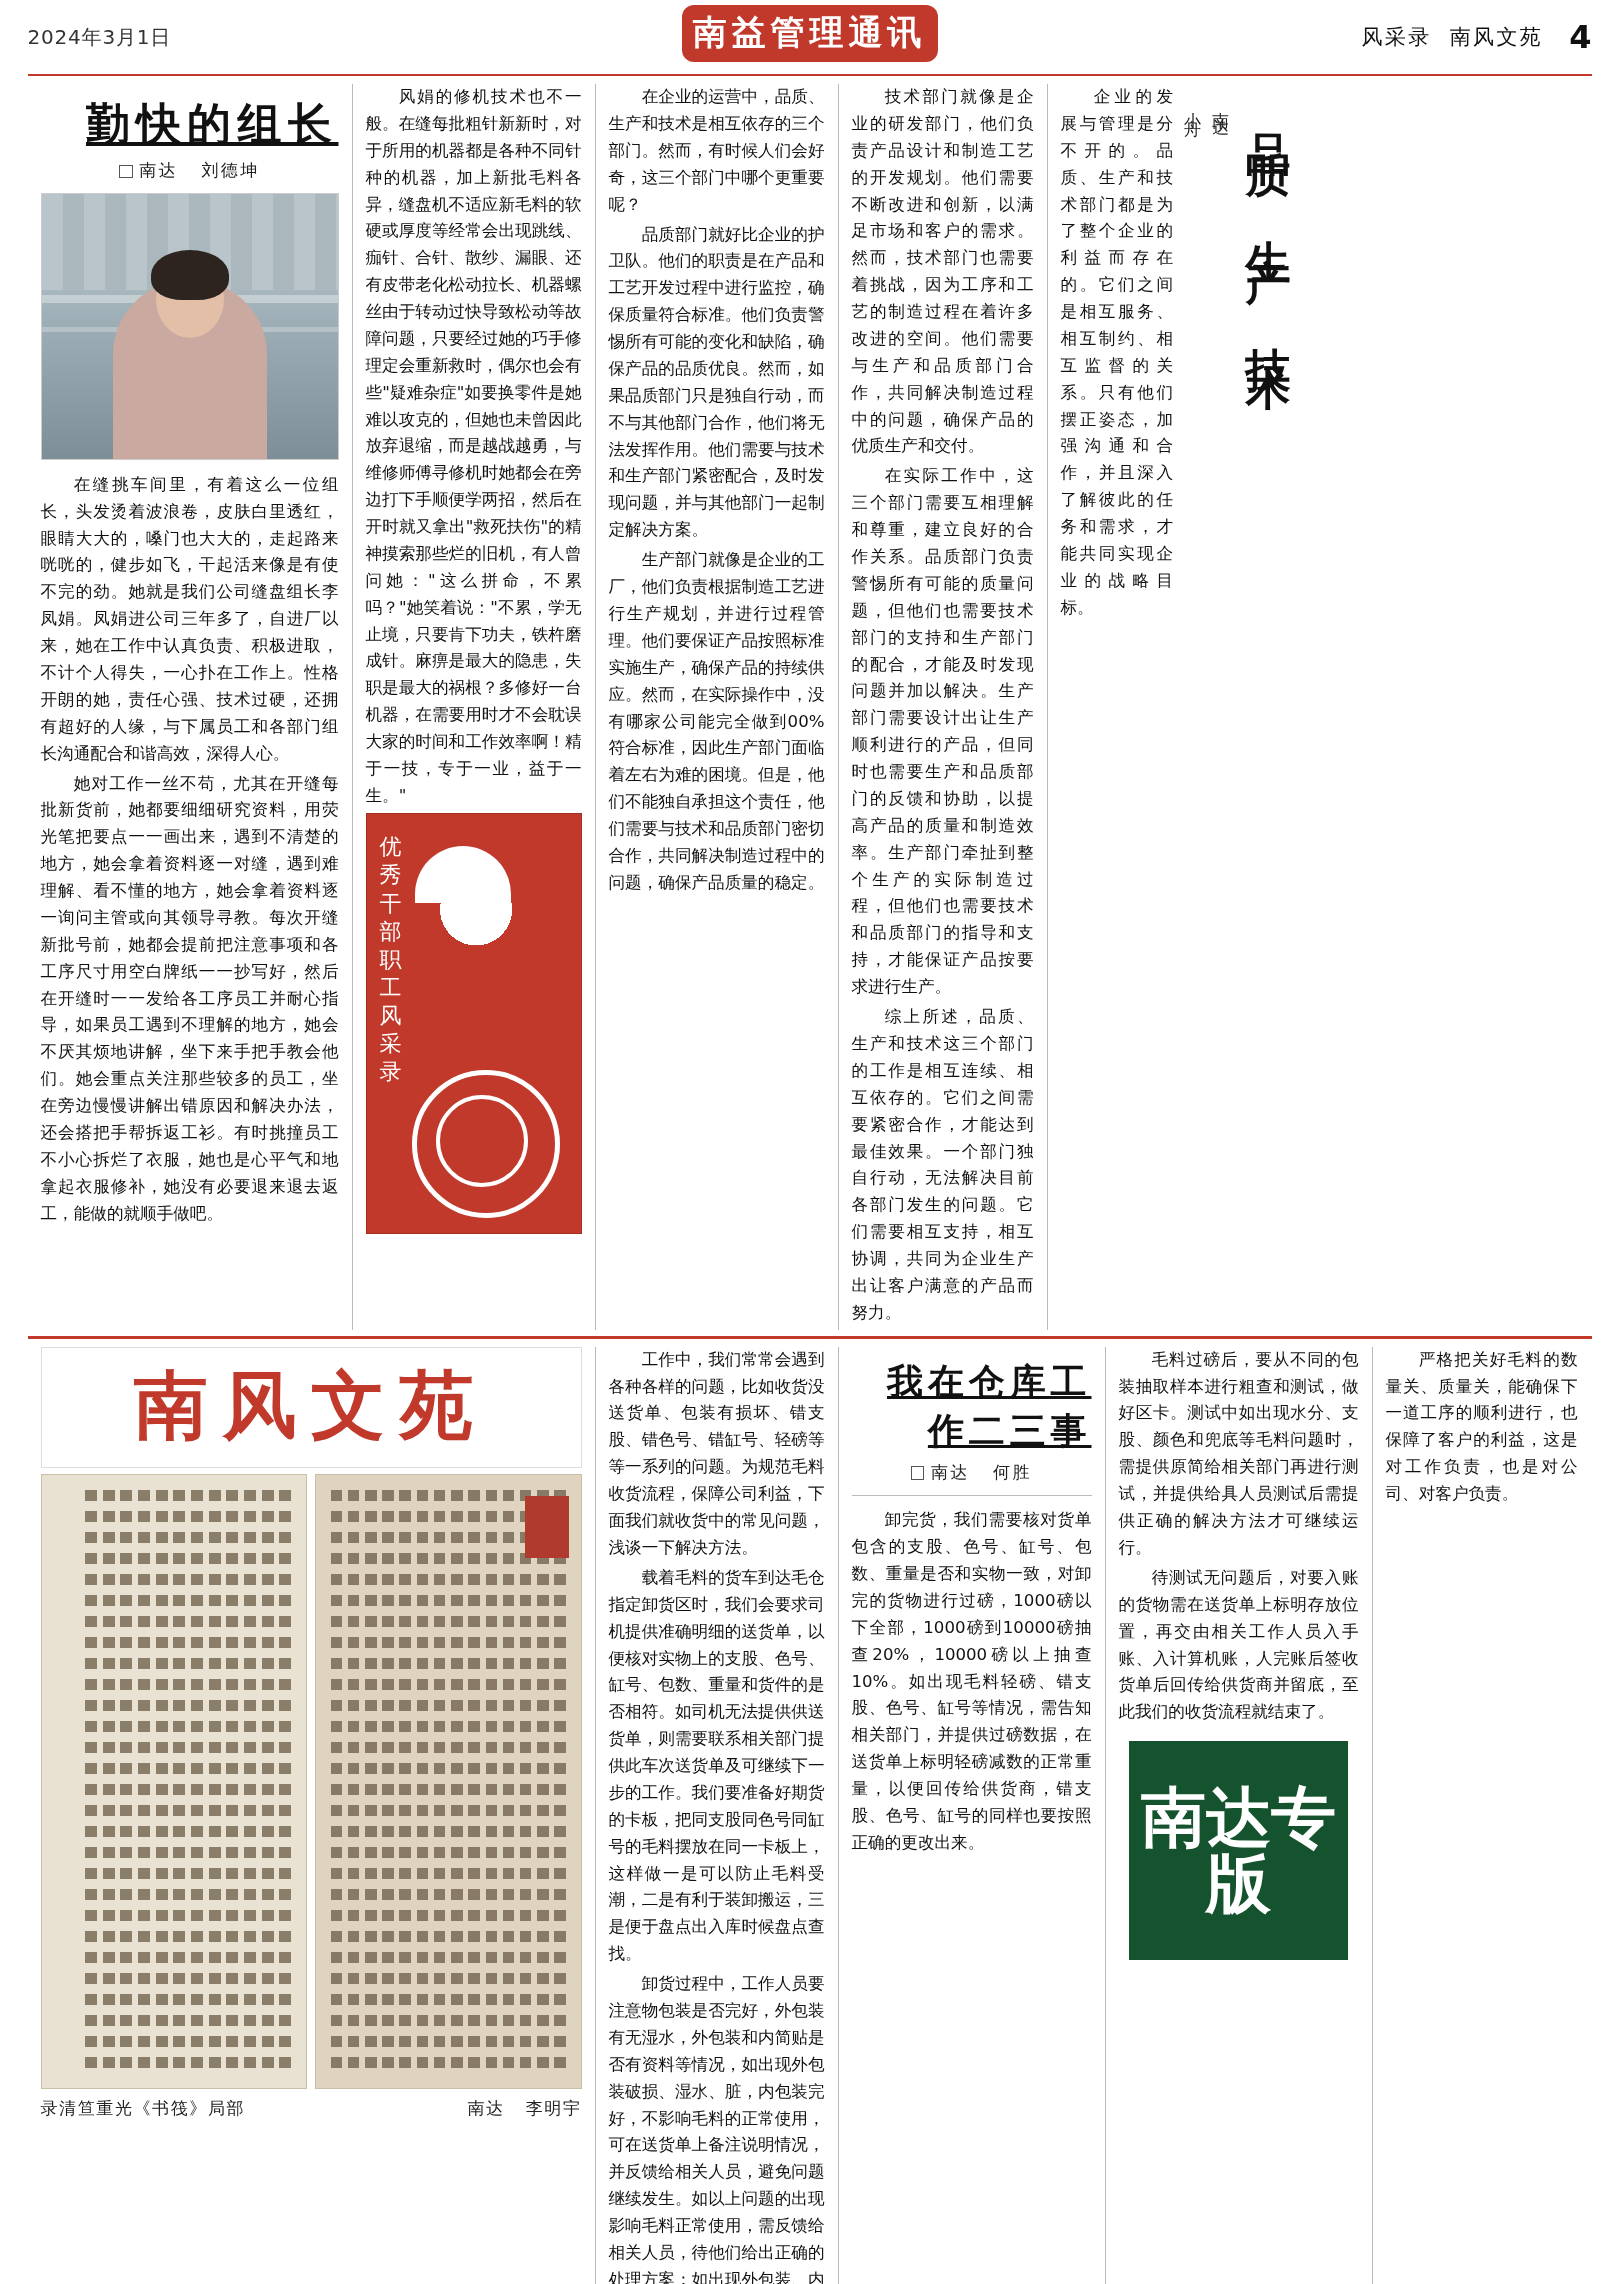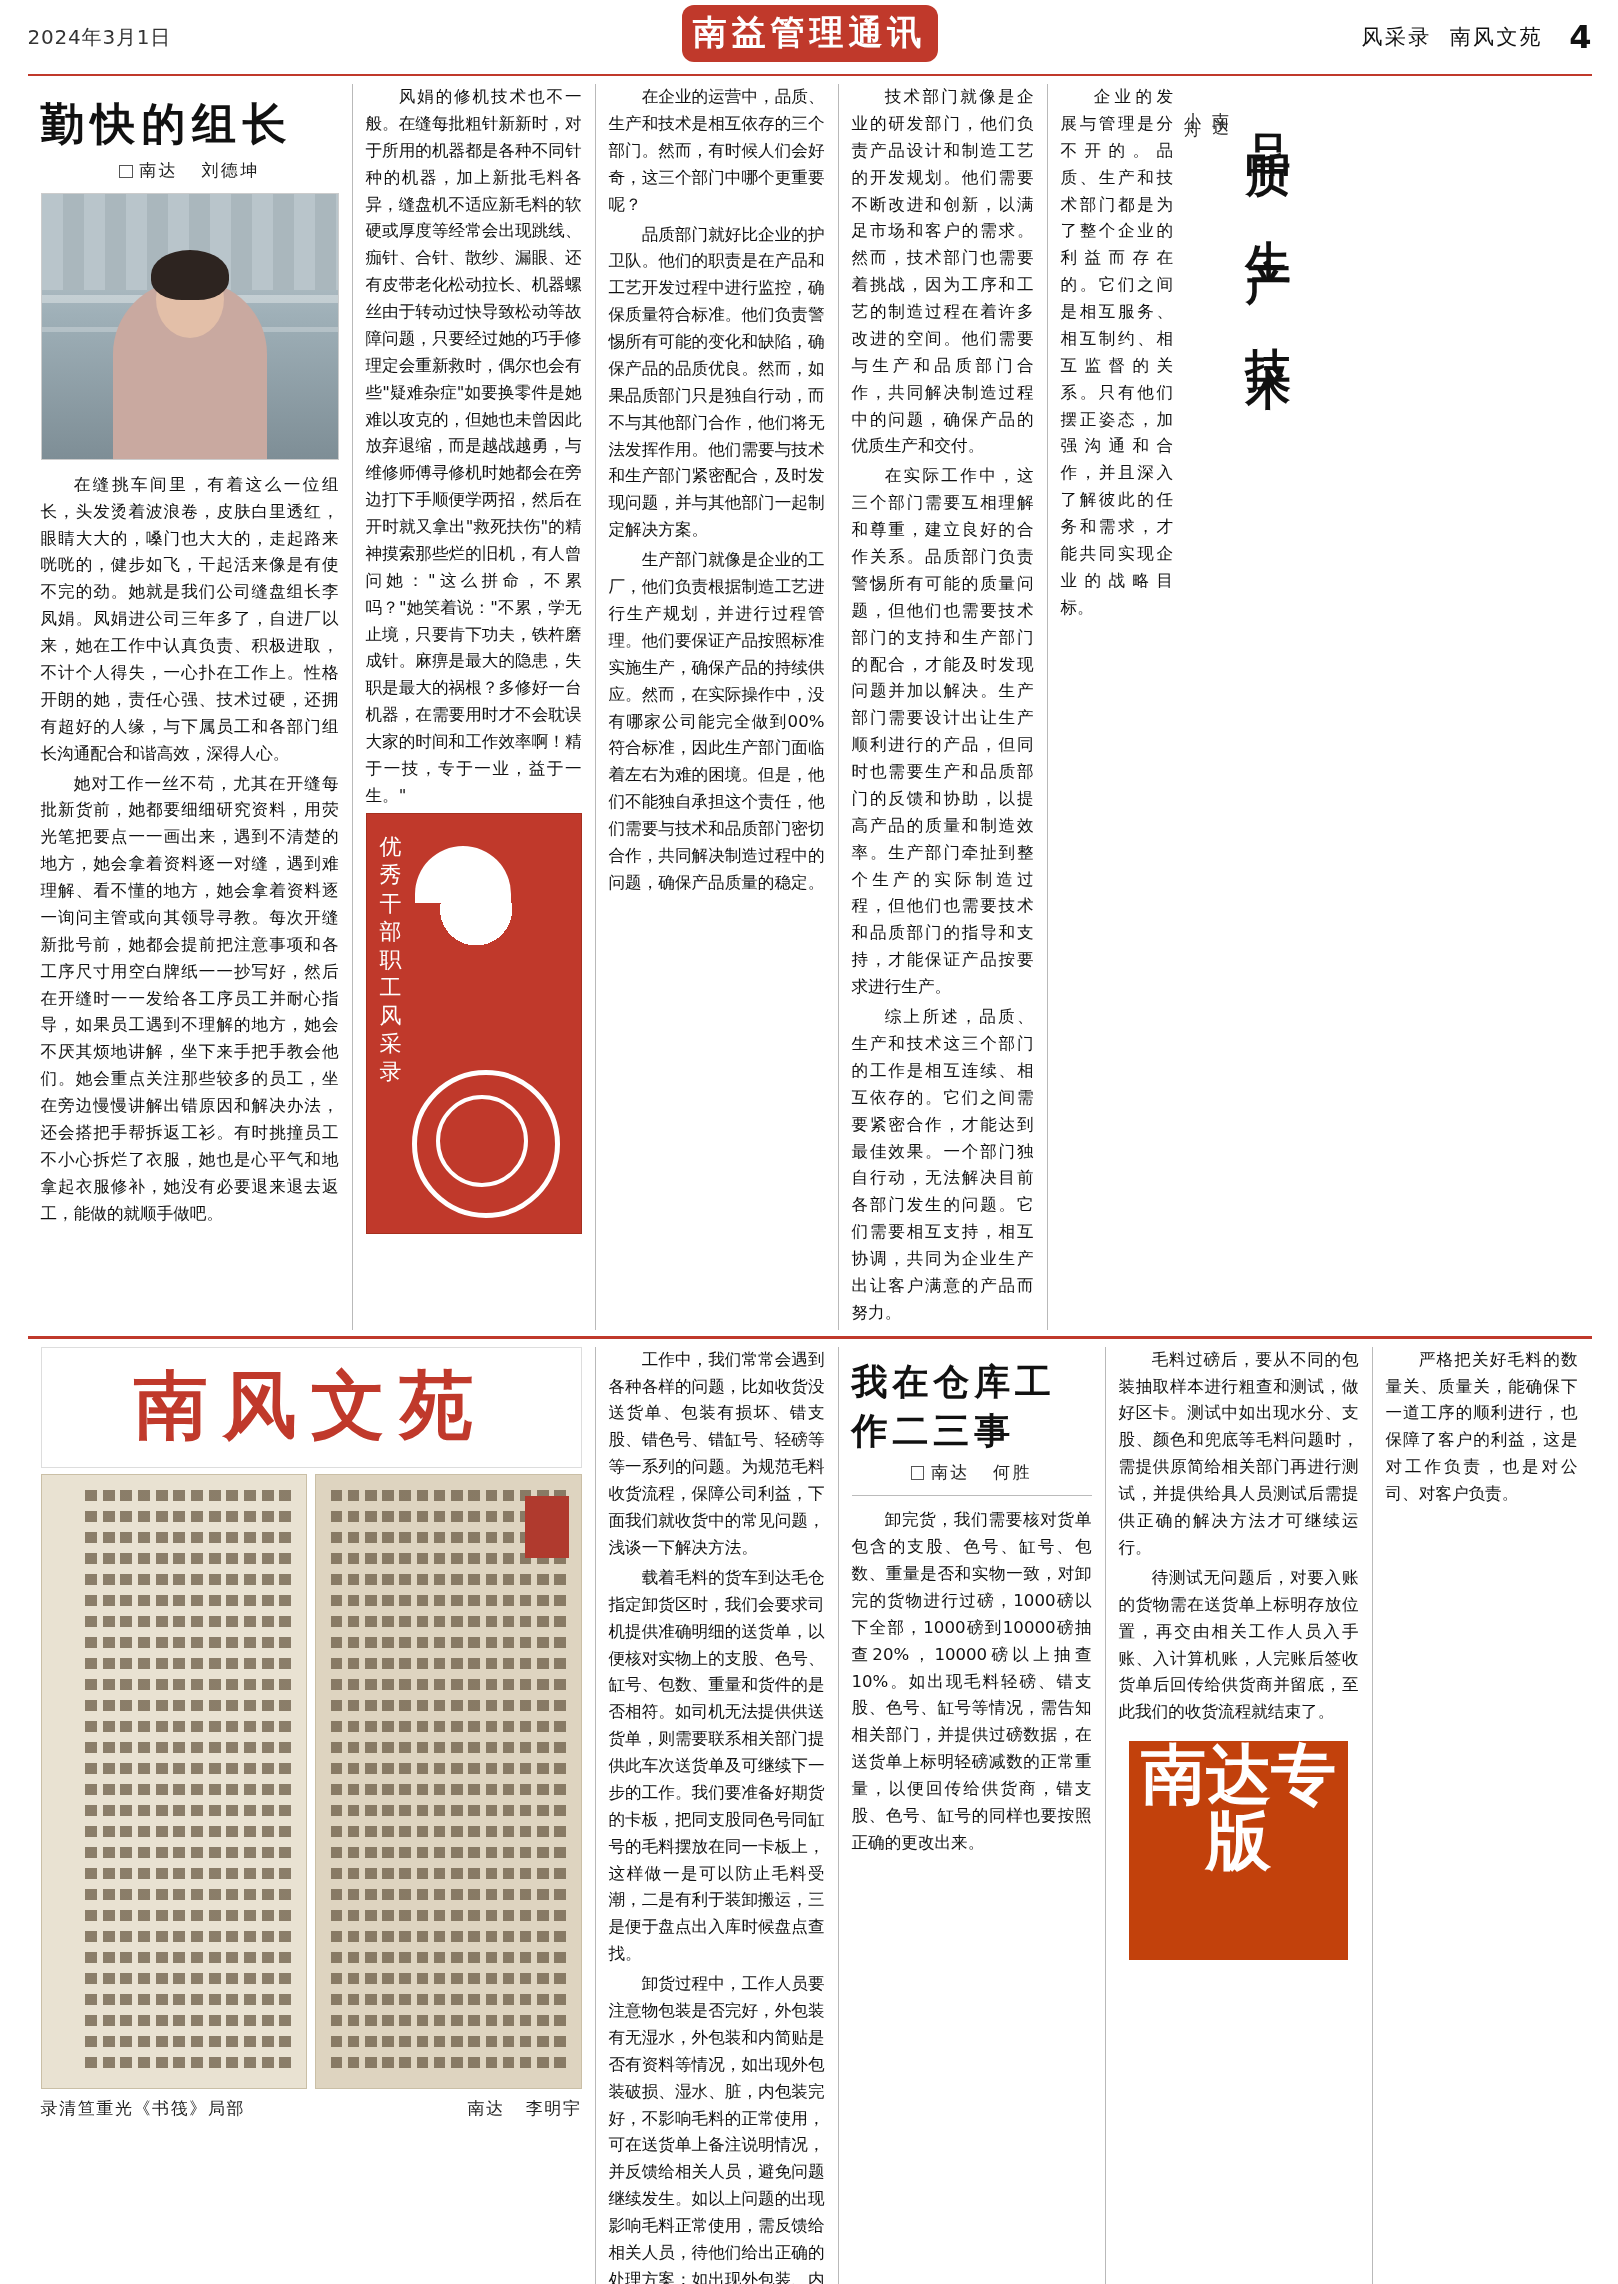--- a/index.html
+++ b/index.html
@@ -13,21 +13,21 @@
   .mh-title .plate{background:#c0392b;color:#fff;font-size:34px;font-weight:bold;letter-spacing:4.9px;padding:4.9px 11.3px 6.5px 11.3px;font-family:"DejaVu Serif","Liberation Serif",serif;border-radius:12px;}
   .mh-right{display:flex;align-items:center;gap:18px;}
   .mh-sec{font-size:21px;color:#111;letter-spacing:2.4px;font-family:"DejaVu Serif","Liberation Serif",serif;}
   .mh-page{font-size:32px;font-weight:bold;color:#111;margin-left:8px;}
 
   
   .cols{display:flex;gap:0;margin-top:8px;}
   .col{box-sizing:border-box;padding:0 13px;}
   .vr{border-left:0.8px solid #b9b9b9;}
 
-  .headline{font-size:44px;font-weight:bold;text-align:left;letter-spacing:6.5px;font-family:"DejaVu Serif","Liberation Serif",serif;margin:11.3px 0 4.9px 0;}
+  .headline{font-size:44px;font-weight:bold;text-align:right;letter-spacing:6.5px;font-family:"DejaVu Serif","Liberation Serif",serif;margin:11.3px 0 4.9px 0;text-decoration:underline;}
   .headline.sm{font-size:36px;letter-spacing:4.9px;}
   .byline{text-align:center;font-size:17px;color:#222;margin:4.9px 0 11.3px 0;letter-spacing:2.4px;}
   .byline .box{display:inline-block;width:11.3px;height:11.3px;border:0.8px solid #555;margin-right:6.5px;vertical-align:middle;}
   .rule-red{height:2.4px;background:#c0392b;margin:3.2px 0 0 0;}
   .rule-thin{height:0.8px;background:#bbb;margin:11.3px 0;}
 
   p.body{font-size:16.6px;line-height:1.62;text-align:justify;text-indent:2em;margin:0 0 3.2px 0;color:#111;
          font-family:"DejaVu Sans","Liberation Sans",sans-serif;}
 
   
@@ -56,21 +56,21 @@
   
   .calli{display:flex;gap:8px;height:615px;margin-top:6.5px;}
   .calli .sheet{flex:1;background:#e9e2d2;border:0.8px solid #cabfa6;position:relative;overflow:hidden;}
   .calli .sheet.d{background:#ded4c0;}
   .calli .sheet .cols2{position:absolute;inset:14.6px;display:flex;flex-direction:row-reverse;gap:5.7px;}
   .calli .sheet .c{width:12px;background:repeating-linear-gradient(180deg,#6b5c46 0 11.3px,transparent 11.3px 21px);opacity:.75;}
   .calli .stamp{position:absolute;right:11.3px;top:21px;width:44px;height:62px;background:#b03a2e;}
   .caption{display:flex;justify-content:space-between;font-size:17px;color:#222;margin-top:8px;letter-spacing:1.6px;}
 
   
-  .seal-red{width:219px;height:219px;background:#c2410c;color:#fff;display:flex;justify-content:center;margin:14.6px auto 8px auto;}
+  .seal-red{width:219px;height:219px;background:#14532d;color:#fff;display:flex;align-items:center;justify-content:center;margin:14.6px auto 8px auto;}
   .seal-red .g{font-size:65px;font-weight:bold;line-height:1.02;letter-spacing:0;text-align:center;font-family:"DejaVu Serif","Liberation Serif",serif;}
 
   .vtitle{writing-mode:vertical-rl;text-orientation:upright;font-size:45px;font-weight:bold;letter-spacing:18px;margin:13px auto 0 auto;font-family:"DejaVu Serif","Liberation Serif",serif;}
   .vbyline{writing-mode:vertical-rl;text-orientation:upright;font-size:17px;letter-spacing:6.5px;margin:14.6px auto 0 auto;color:#222;}
   .spacer{height:11.3px;}
 </style>
 </head>
 <body>
 
 <div class="page">

